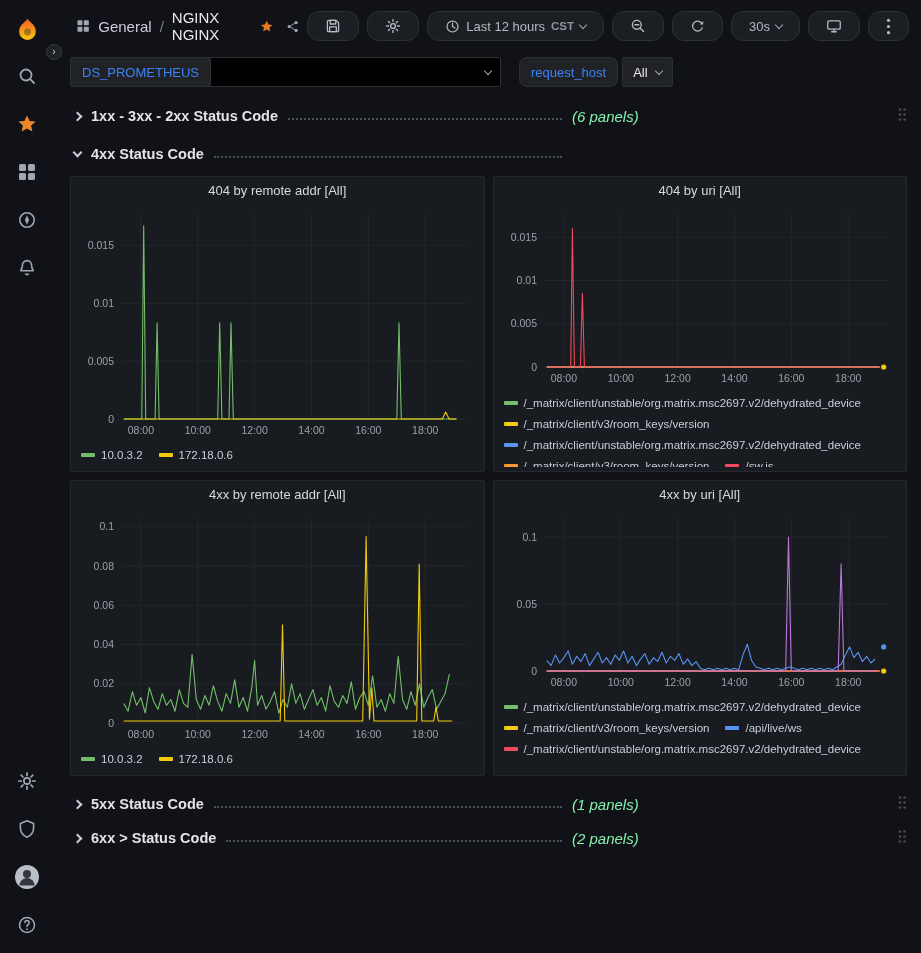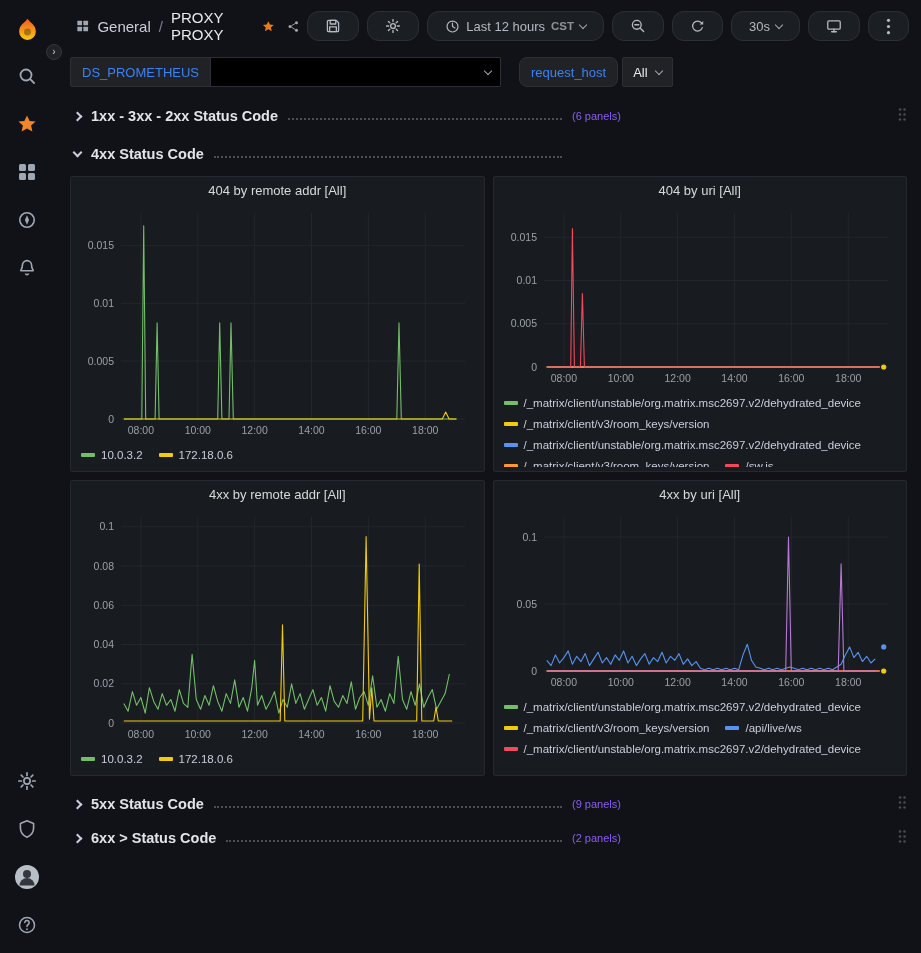--- a/index.html
+++ b/index.html
@@ -39,21 +39,21 @@
   .var-value2 { height:30px; background:#202226; border:1px solid #2c3036; display:flex; align-items:center; gap:8px; padding:0 10px; font-size:13px; color:#e9e9ec; border-radius:2px; margin-left:4px; cursor:pointer; }
 
   
   .dash { flex:1; padding:4px 14px 0 16px; overflow:hidden; }
   .row-head { height:28px; display:flex; align-items:center; margin-top:6px; cursor:pointer; }
   .row-left { display:flex; align-items:center; width:492px; min-width:0; }
   .row-chev-r { width:7px; height:7px; border-right:2px solid #ccccdc; border-bottom:2px solid #ccccdc; transform:rotate(-45deg); margin:0 10px 0 4px; flex-shrink:0; }
   .row-chev-d { width:7px; height:7px; border-right:2px solid #ccccdc; border-bottom:2px solid #ccccdc; transform:rotate(45deg); margin:-4px 10px 0 4px; flex-shrink:0; }
   .row-title { font-size:14.5px; font-weight:700; color:#e3e4e8; white-space:nowrap; }
   .row-dotfill { flex:1; border-bottom:2px dotted #4a4f56; height:8px; margin-left:10px; }
-  .row-count { font-size:11px; color:#8b5cf6; margin-left:10px; white-space:nowrap; }
+  .row-count { font-size:15px; font-style:italic; color:#86efac; margin-left:10px; white-space:nowrap; }
   .row-drag { margin-left:auto; opacity:.8; cursor:grab; }
 
   .panel-grid { display:grid; grid-template-columns:1fr 1fr; gap:8px; margin-top:8px; }
   .panel { background:#181b1f; border:1px solid #25282e; border-radius:2px; height:296px; display:flex; flex-direction:column; overflow:hidden; }
   .panel-title { height:26px; display:flex; align-items:center; justify-content:center; font-size:13px; font-weight:500; color:#d8d9da; cursor:pointer; flex-shrink:0; }
   svg.chart { display:block; margin:0 auto; cursor:crosshair; }
   svg.chart line.grid { stroke:#23262c; stroke-width:1; }
   svg.chart text { font-family:"Liberation Sans", sans-serif; }
   svg.chart text.ylab { fill:#9aa1a9; font-size:10.5px; text-anchor:end; }
   svg.chart text.xlab { fill:#9aa1a9; font-size:10.5px; text-anchor:middle; }
@@ -164,21 +164,21 @@
     <div class="header">
       <div class="crumb">
         <svg width="18" height="18" viewBox="0 0 20 20" fill="#9fa7b3">
           <rect x="2" y="2" width="7" height="7" rx="1"></rect>
             <rect x="11" y="2" width="7" height="7" rx="1"></rect>
           <rect x="2" y="11" width="7" height="7" rx="1"></rect>
             <rect x="11" y="11" width="7" height="7" rx="1"></rect>
         </svg>
         <span class="crumb-section">General</span>
         <span class="crumb-sep">/</span>
-        <span class="crumb-title">PROXY PROXY</span>
+        <span class="crumb-title">NGINX NGINX</span>
         <svg class="fav-star" width="17" height="17" viewBox="0 0 20 20" fill="currentColor">
           <polygon points="10,1.5 12.6,7 18.6,7.6 14.1,11.6 15.4,17.5 10,14.4 4.6,17.5 5.9,11.6 1.4,7.6 7.4,7"></polygon>
         </svg>
         <svg class="share-ic" width="17" height="17" viewBox="0 0 20 20" fill="currentColor">
           <circle cx="4.8" cy="10" r="2.4"></circle>
             <circle cx="15" cy="4.2" r="2.4"></circle>
             <circle cx="15" cy="15.8" r="2.4"></circle>
           <line x1="6.8" y1="9" x2="13" y2="5.2" stroke="currentColor" stroke-width="1.4"></line>
           <line x1="6.8" y1="11" x2="13" y2="14.8" stroke="currentColor" stroke-width="1.4"></line>
         </svg>
@@ -494,21 +494,21 @@
             </div>
         </div>
       </div>
 
       <div class="row-head" style="margin-top:14px;">
         <div class="row-left">
           <span class="row-chev-r"></span>
           <span class="row-title">5xx Status Code</span>
           <span class="row-dotfill"></span>
         </div>
-        <span class="row-count">(9 panels)</span>
+        <span class="row-count">(1 panels)</span>
         <span class="row-drag">
           <svg width="10" height="15" viewBox="0 0 10 15" fill="#565a61">
             <circle cx="3" cy="2.5" r="1.3"></circle>
               <circle cx="7.5" cy="2.5" r="1.3"></circle>
               <circle cx="3" cy="7.5" r="1.3"></circle>
               <circle cx="7.5" cy="7.5" r="1.3"></circle>
               <circle cx="3" cy="12.5" r="1.3"></circle>
               <circle cx="7.5" cy="12.5" r="1.3"></circle>
           </svg>
         </span>

